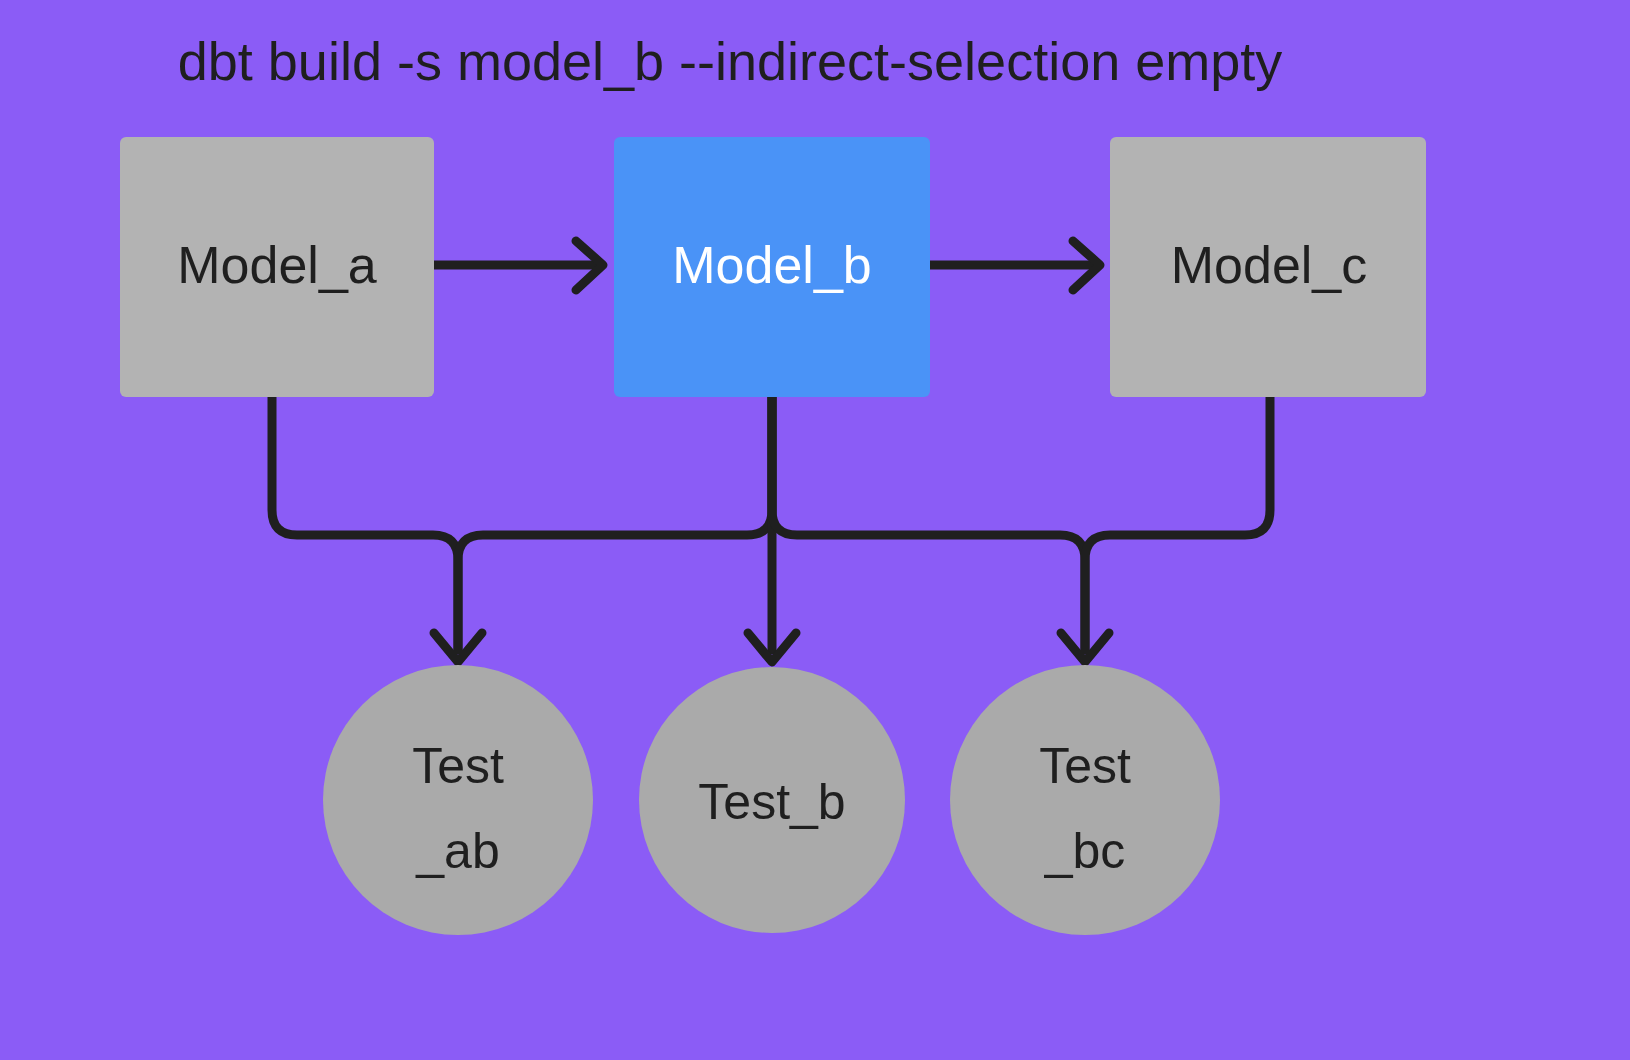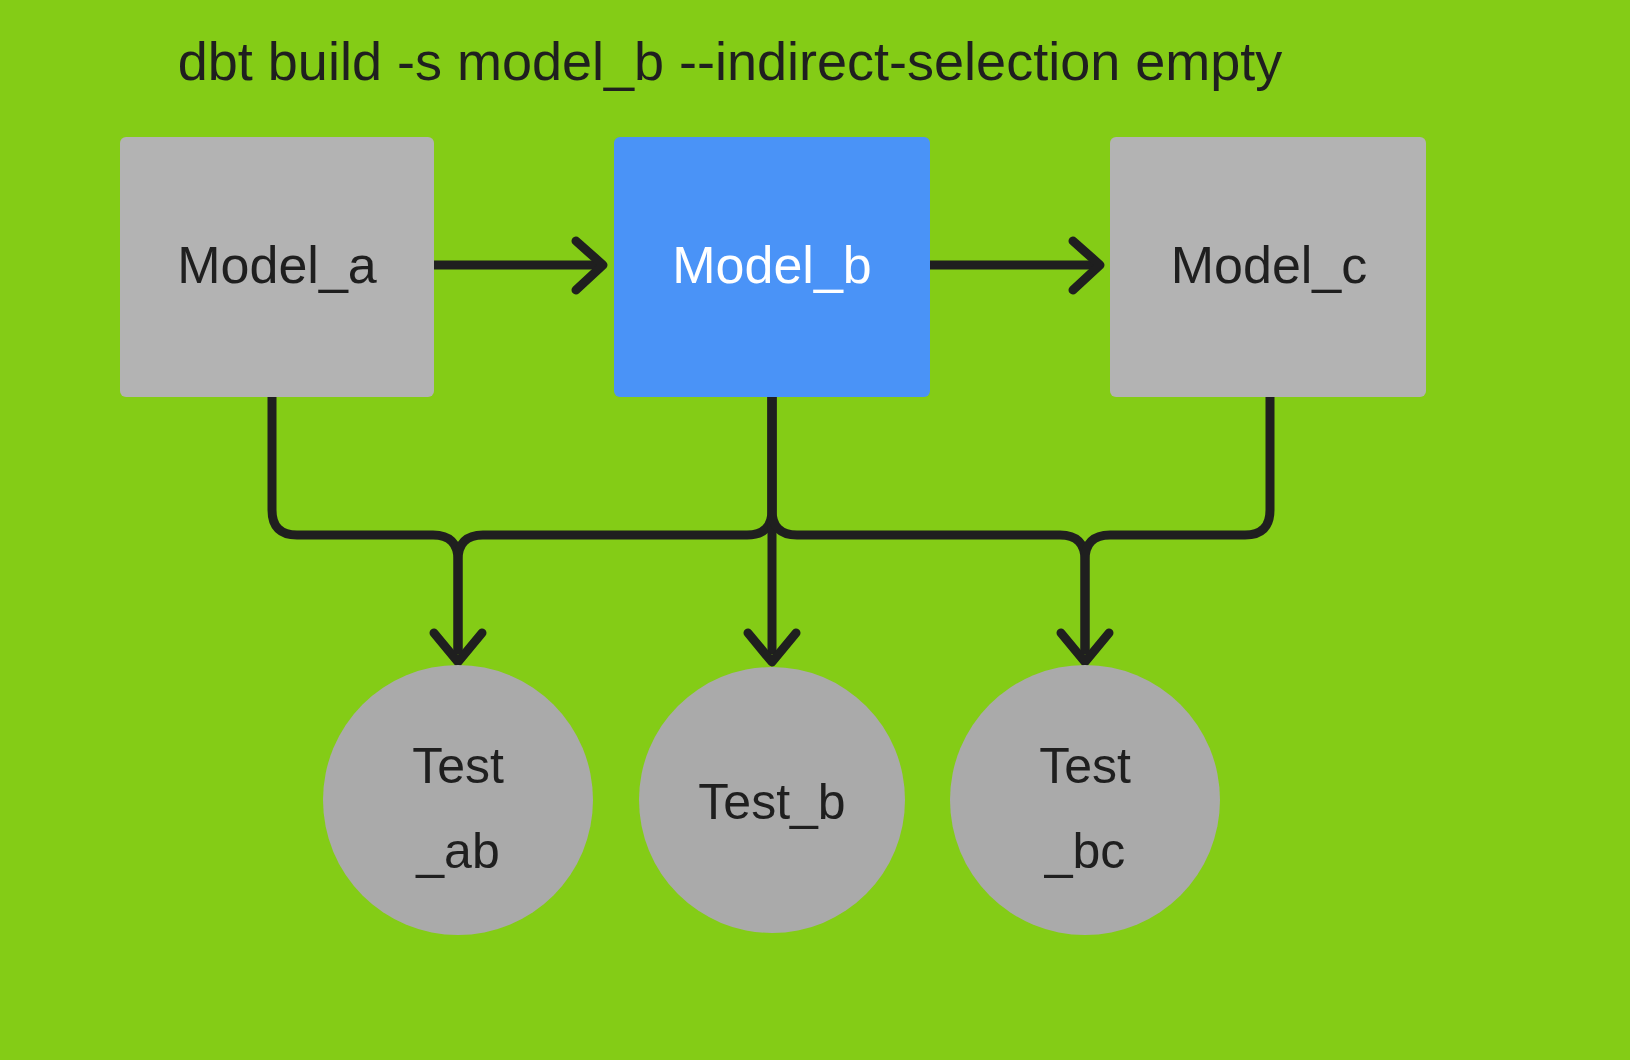--- a/index.html
+++ b/index.html
@@ -11,21 +11,21 @@
   body {
     font-family: "Liberation Sans", sans-serif;
     width: 1630px;
     height: 1060px;
     overflow: hidden;
   }
   #canvas {
     position: relative;
     width: 1630px;
     height: 1060px;
-    background: #84cc16;
+    background: #8b5cf6;
     text-align: right;
   }
   #diagram-svg {
     position: absolute;
     left: 0;
     top: 0;
     width: 1630px;
     height: 1060px;
   }
   .node-label {

